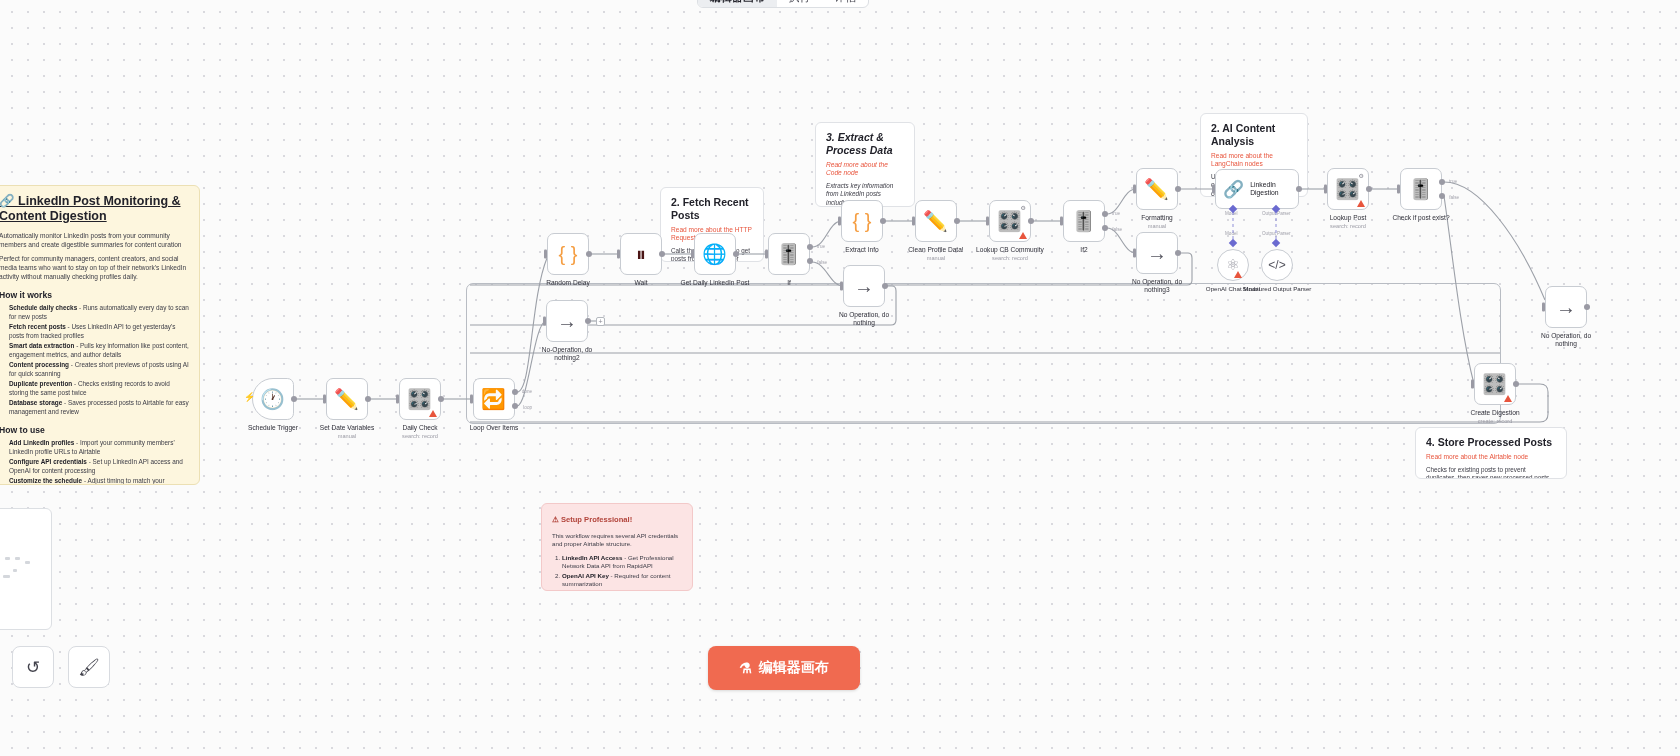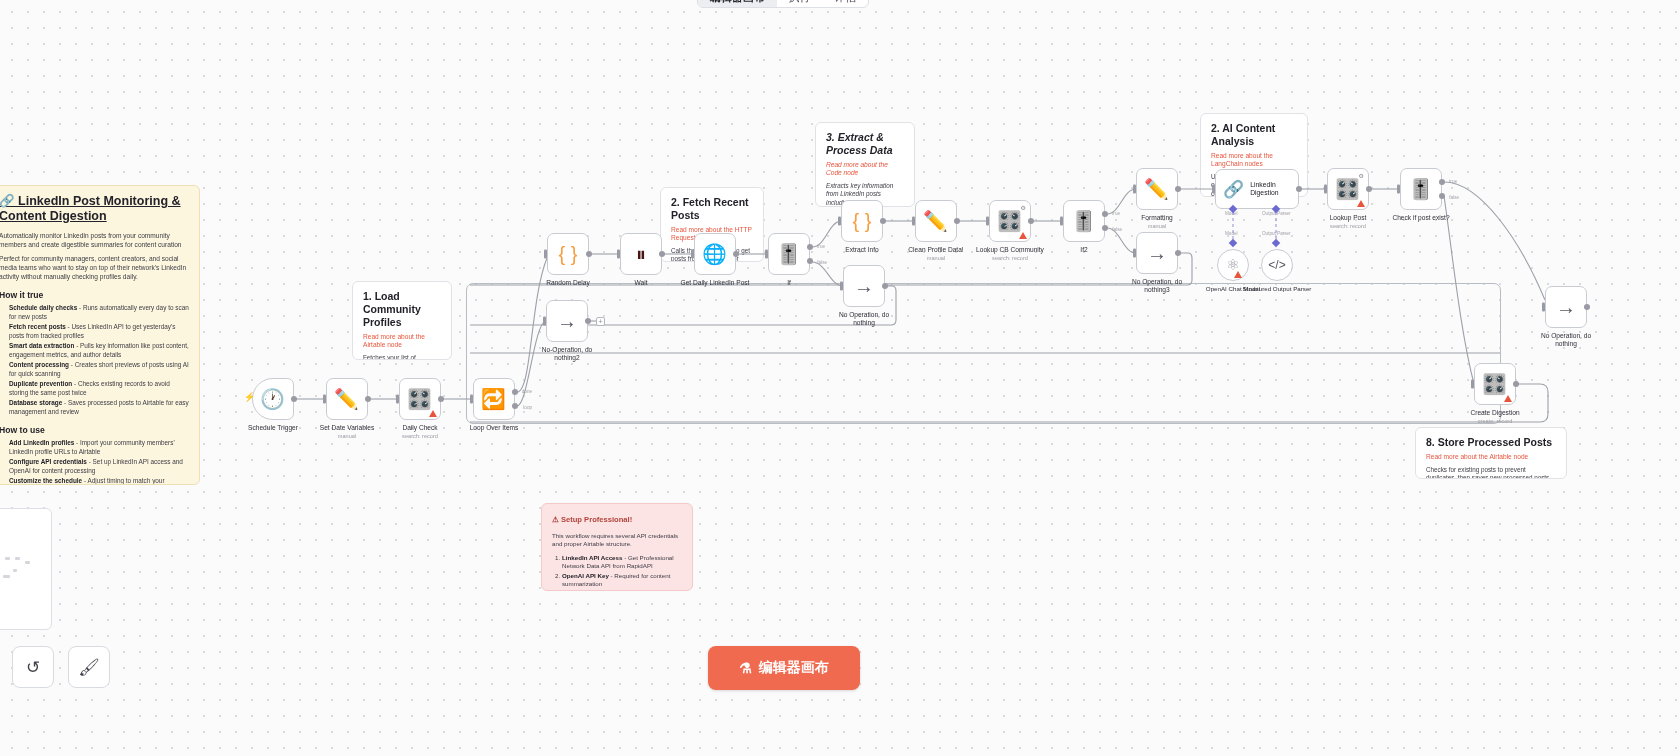--- a/index.html
+++ b/index.html
@@ -314,65 +314,60 @@
     <div class="tab active">编辑器画布</div>
     <div class="tab">执行</div>
     <div class="tab">评估</div>
   </div>
 
   <div class="note note-yellow" id="note-main">
     <h1>🔗 LinkedIn Post Monitoring &amp; Content Digestion</h1>
     <p>Automatically monitor LinkedIn posts from your community members and create digestible summaries for content curation</p>
     <p>Perfect for community managers, content creators, and social media teams who want to stay on top of their network's LinkedIn activity without manually checking profiles daily.</p>
 
-    <h2>How it true</h2>
+    <h2>How it works</h2>
     <ul>
       <li><b>Schedule daily checks</b><span> - Runs automatically every day to scan for new posts</span></li>
       <li><b>Fetch recent posts</b><span> - Uses LinkedIn API to get yesterday's posts from tracked profiles</span></li>
       <li><b>Smart data extraction</b><span> - Pulls key information like post content, engagement metrics, and author details</span></li>
       <li><b>Content processing</b><span> - Creates short previews of posts using AI for quick scanning</span></li>
       <li><b>Duplicate prevention</b><span> - Checks existing records to avoid storing the same post twice</span></li>
       <li><b>Database storage</b><span> - Saves processed posts to Airtable for easy management and review</span></li>
     </ul>
 
     <h2>How to use</h2>
     <ul>
       <li><b>Add LinkedIn profiles</b><span> - Import your community members' LinkedIn profile URLs to Airtable</span></li>
       <li><b>Configure API credentials</b><span> - Set up LinkedIn API access and OpenAI for content processing</span></li>
       <li><b>Customize the schedule</b><span> - Adjust timing to match your workflow (daily, weekly, etc.)</span></li>
     </ul>
 
   </div>
 
-  <div class="note note-white step-note" id="note-step1">
-    <h1>1. Load Community Profiles</h1>
-    <a class="redlink">Read more about the Airtable node</a>
-    <p>Fetches your list of LinkedIn profiles from Airtable to monitor. Each profile should include the LinkedIn profile URL and URN for API calls.</p>
-  </div>
 
   <div class="note note-white step-note" id="note-step2">
     <h1>2. Fetch Recent Posts</h1>
     <a class="redlink">Read more about the HTTP Request node</a>
     <p>Calls the LinkedIn API to get posts from yesterday for each profile. Includes rate limiting to stay within API quotas.</p>
   </div>
 
   <div class="note note-white step-note" id="note-step3">
     <h1>3. Extract &amp; Process Data</h1>
     <a class="redlink">Read more about the Code node</a>
     <p>Extracts key information from LinkedIn posts including content, engagement metrics, timestamps, and author details into structured data.</p>
   </div>
 
   <div class="note note-white step-note" id="note-step4">
     <h1>2. AI Content Analysis</h1>
     <a class="redlink">Read more about the LangChain nodes</a>
     <p>Uses OpenAI to create concise previews of post content, making it easier to quickly scan and decide which posts deserve attention.</p>
   </div>
 
   <div class="note note-white step-note" id="note-step5">
-    <h1>8. Store Processed Posts</h1>
+    <h1>4. Store Processed Posts</h1>
     <a class="redlink">Read more about the Airtable node</a>
     <p>Checks for existing posts to prevent duplicates, then saves new processed posts to Airtable with all extracted data and AI summaries.</p>
   </div>
 
   <div class="note note-pink" id="note-setup">
     <h1>⚠ Setup Professional!</h1>
     <p>This workflow requires several API credentials and proper Airtable structure.</p>
     <ol>
       <li><b>LinkedIn API Access</b><span> - Get Professional Network Data API from RapidAPI</span></li>
       <li><b>OpenAI API Key</b><span> - Required for content summarization</span></li>

